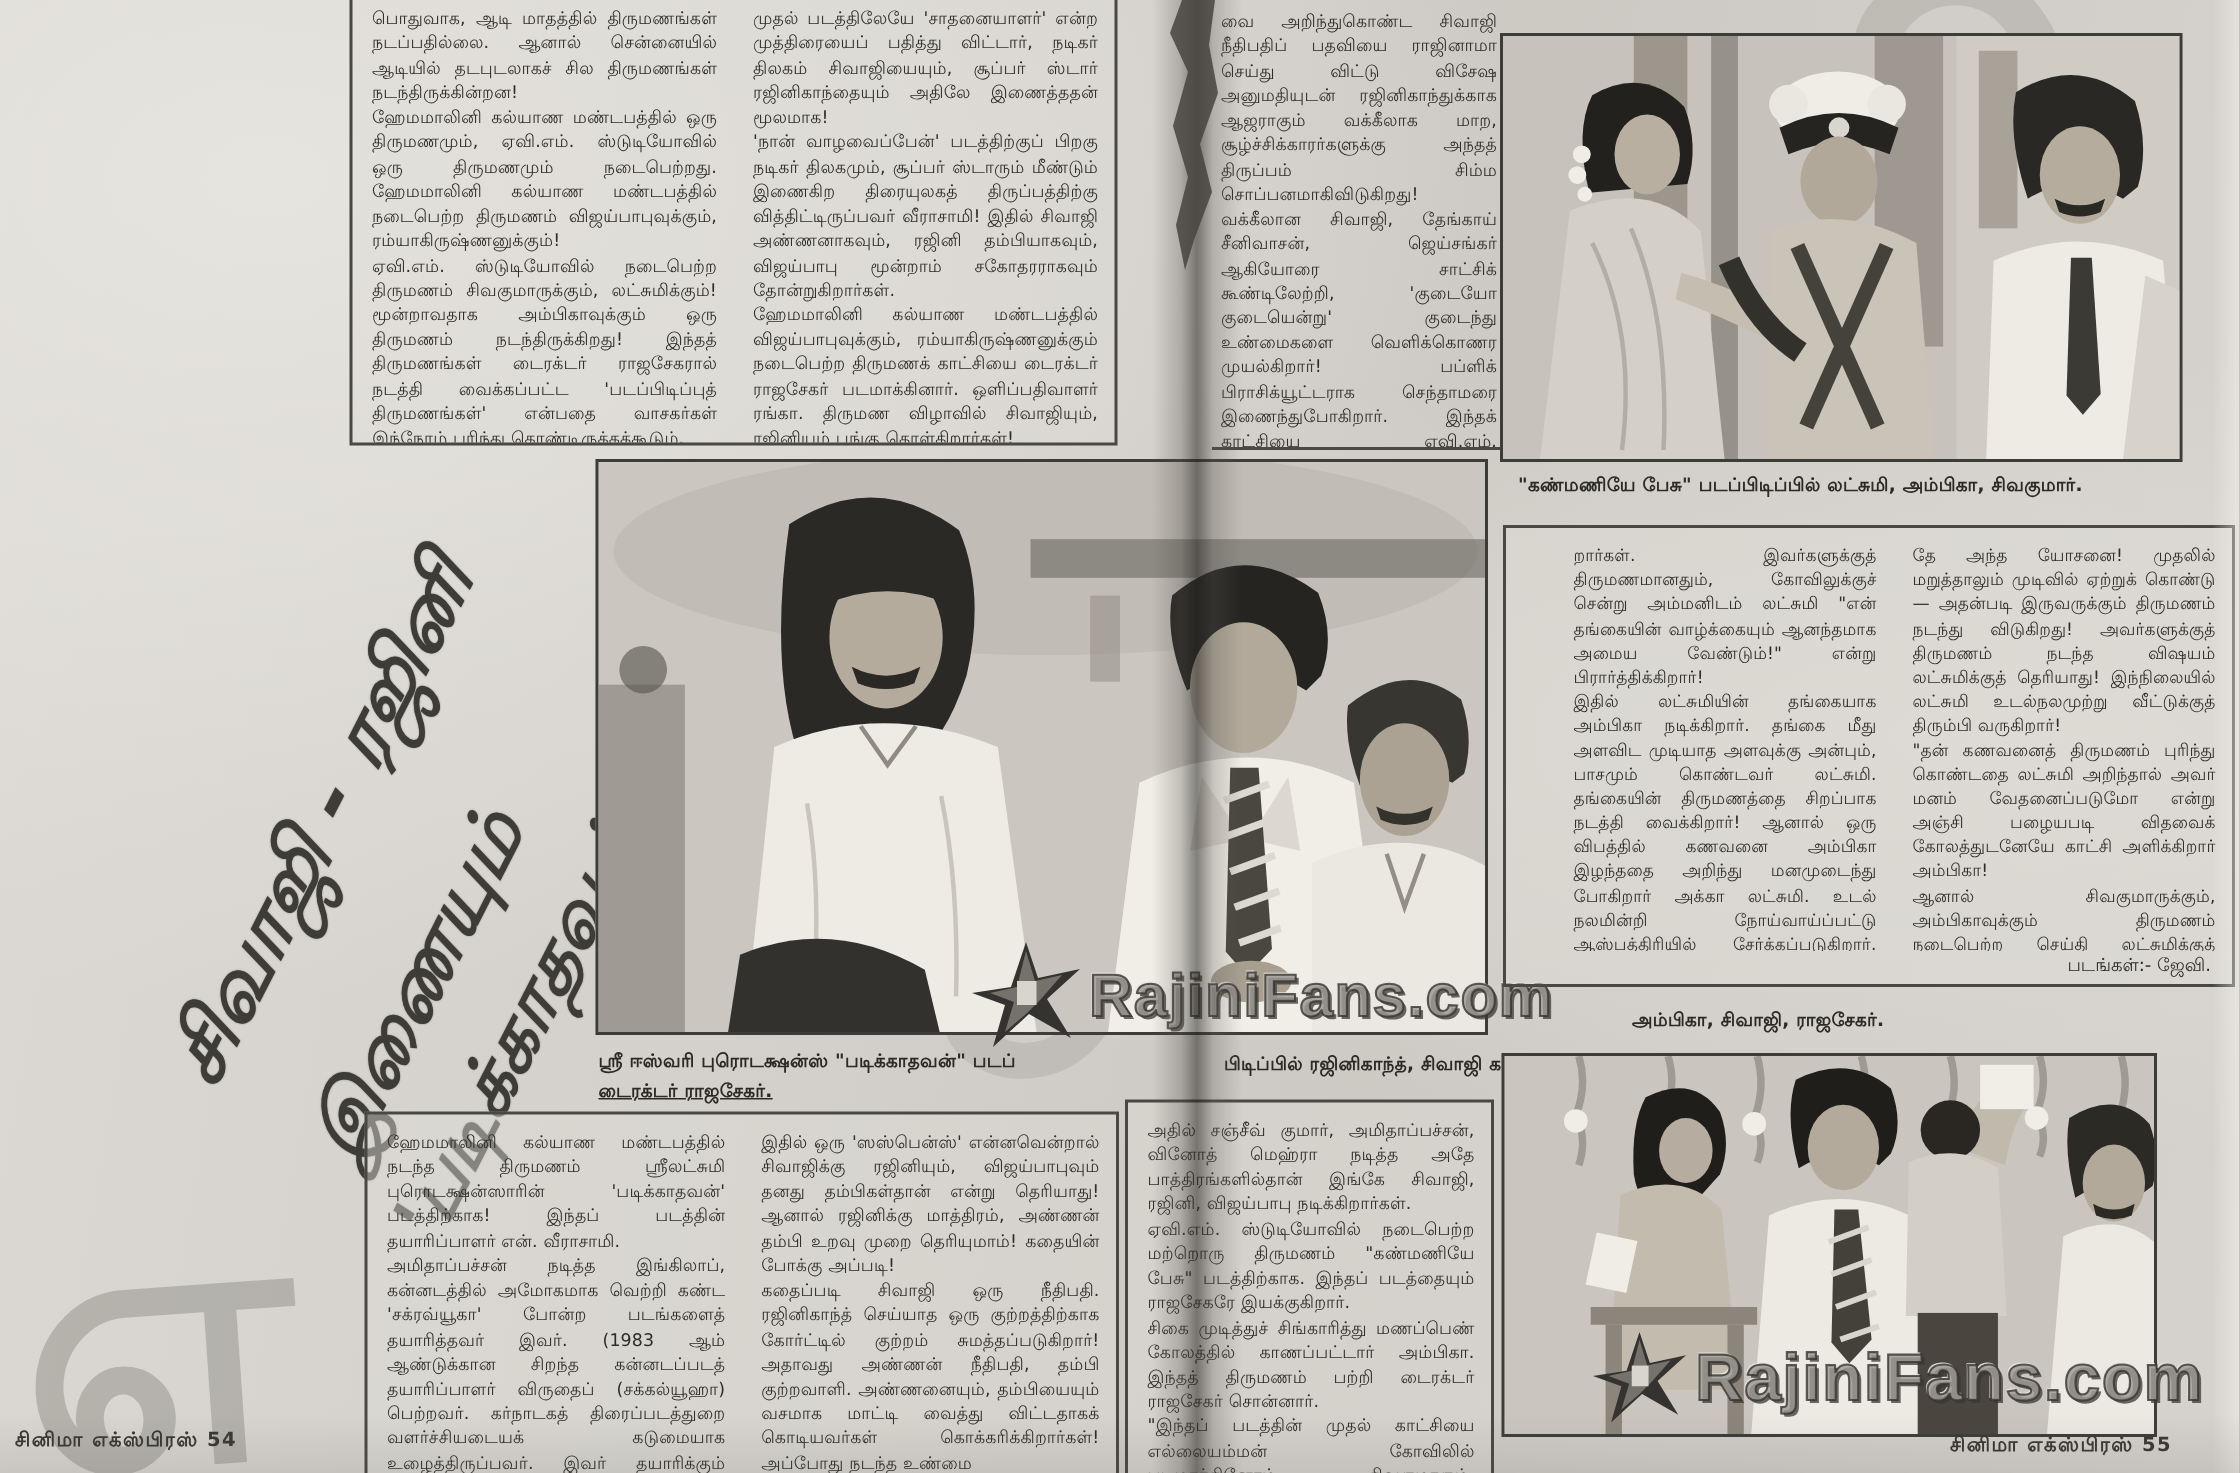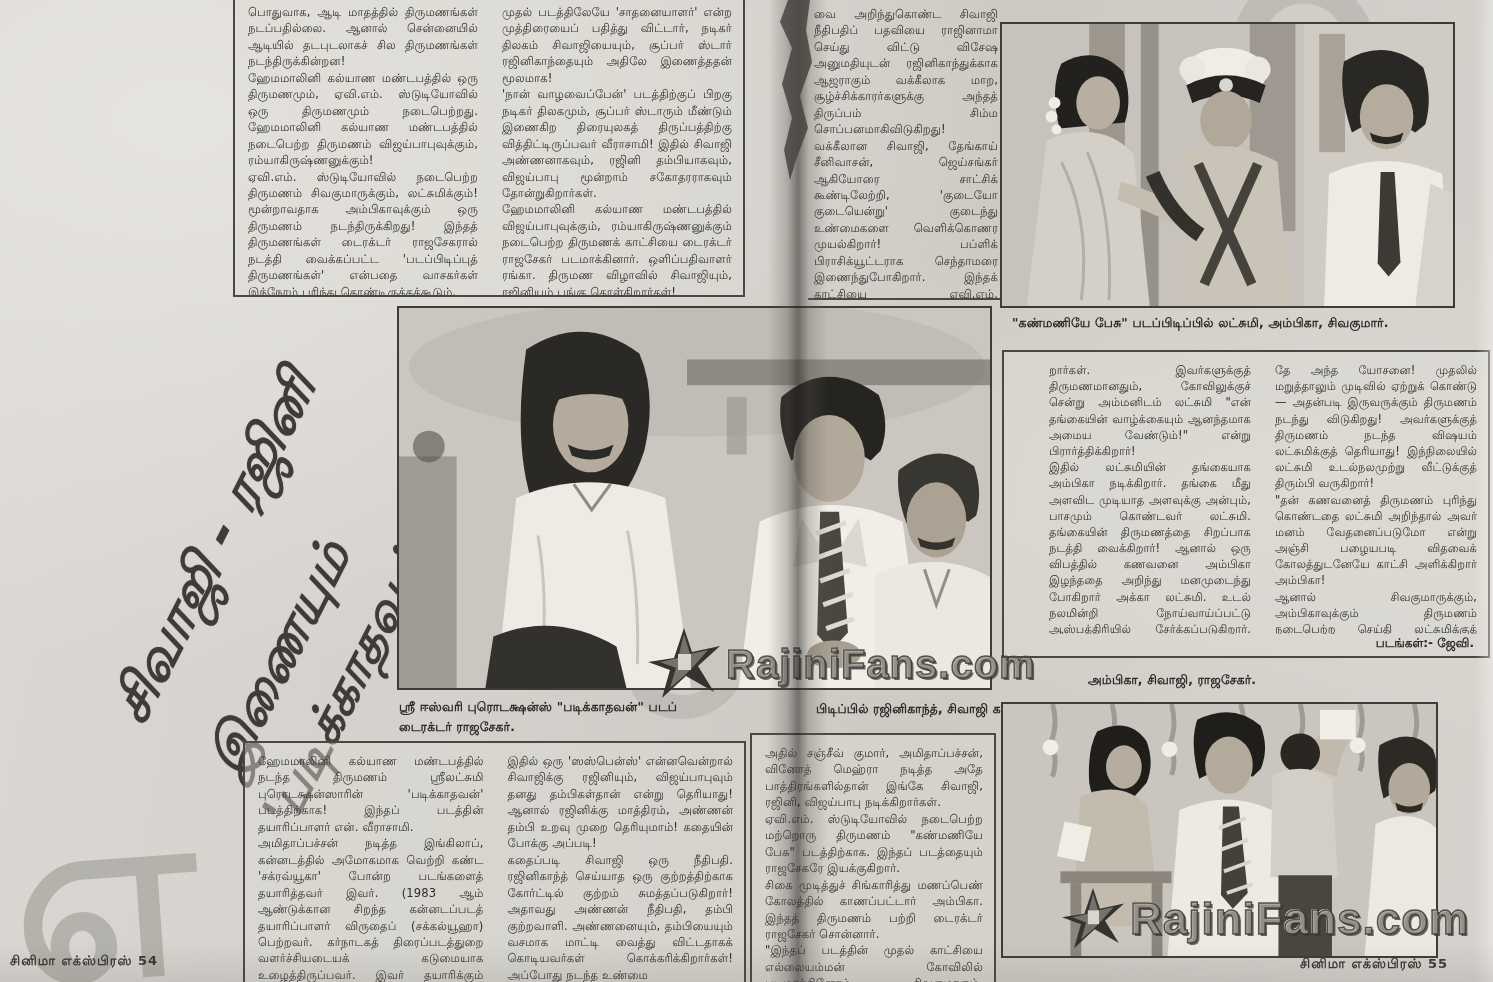--- a/index.html
+++ b/index.html
@@ -15,21 +15,21 @@
   .abs{position:absolute;}
   
   .tbox{border:2px solid #4a4842;background:rgba(222,219,213,.45);box-sizing:border-box;overflow:hidden;}
   .cols{display:flex;height:100%;}
   .col{flex:1;padding:10px 11px 8px 13px;box-sizing:border-box;overflow:hidden;}
   .col + .col{border-left:0;}
   .body-text{
     font-size:11.6px;line-height:1.42;text-align:justify;
     white-space:pre-line;color:#2f2d29;letter-spacing:.1px;
   }
-  .credit{font-size:12px;font-weight:bold;color:#2c2a26;text-align:right;padding:2px 14px 0 0;margin-left:11px;}
+  .credit{font-size:12px;font-weight:normal;color:#2c2a26;text-align:right;padding:2px 14px 0 0;margin-left:11px;}
   .caption{font-size:12.3px;font-weight:bold;color:#2b2a26;letter-spacing:.2px;}
   .footer{font-size:13px;font-weight:bold;color:#3a3833;letter-spacing:1px;}
   
   .headline-line{
     font-style:italic;font-weight:bold;color:#3e3c37;
     transform-origin:0 0;white-space:nowrap;
     text-shadow:0 0 1px rgba(62,60,55,.7);
   }
   
   .photo{border:2px solid #3e3c37;box-sizing:border-box;background:#cbc7c0;overflow:hidden;}
@@ -156,21 +156,21 @@
 
       <path d="M503,164 q40,-32 76,-4 q9,26 2,50 l-8,6 q-32,-16 -62,2 q-11,-30 -8,-54z" fill="#383631"></path>
       <ellipse cx="541" cy="214" rx="30" ry="38" fill="#aba293"></ellipse>
       <path d="M522,232 q19,10 38,0 l-3,9 q-16,7 -32,0 z" fill="#34322d"></path>
       <path d="M479,270 q62,-28 116,2 l0,112 l-116,0 z" fill="#eae8e1"></path>
       <path d="M529,264 l12,36 l13,-36" stroke="#938f86" stroke-width="3" fill="none"></path>
     </svg>
   </div>
 
   <div class="abs caption" style="left:399px;top:700px;width:330px;">ஸ்ரீ ஈஸ்வரி புரொடக்ஷன்ஸ் "படிக்காதவன்" படப்</div>
-  <div class="abs caption" style="left:399px;top:720px;width:330px;">டைரக்டர் ராஜசேகர்.</div>
+  <div class="abs caption" style="left:399px;top:720px;width:330px;text-decoration:underline;">டைரக்டர் ராஜசேகர்.</div>
   <div class="abs caption" style="left:816px;top:702px;width:260px;">பிடிப்பில் ரஜினிகாந்த், சிவாஜி கணேசன்,</div>
 
   <div class="abs wm" style="left:648px;top:628px;">
     <svg width="72" height="72" viewBox="0 0 72 72">
       <polygon points="36,0 44,24 72,18 50,38 66,64 38,48 14,70 22,42 0,34 26,30" fill="#35332f"></polygon>
       <polygon points="36,6 42,26 60,22 46,38 36,48 22,60 28,40 12,34 30,30" fill="#75726b"></polygon>
       <rect x="30" y="26" width="13" height="16" fill="#d8d5cd"></rect>
     </svg>
     <span class="wm-text" style="font-size:40px;">RajiniFans.com</span>
   </div>

